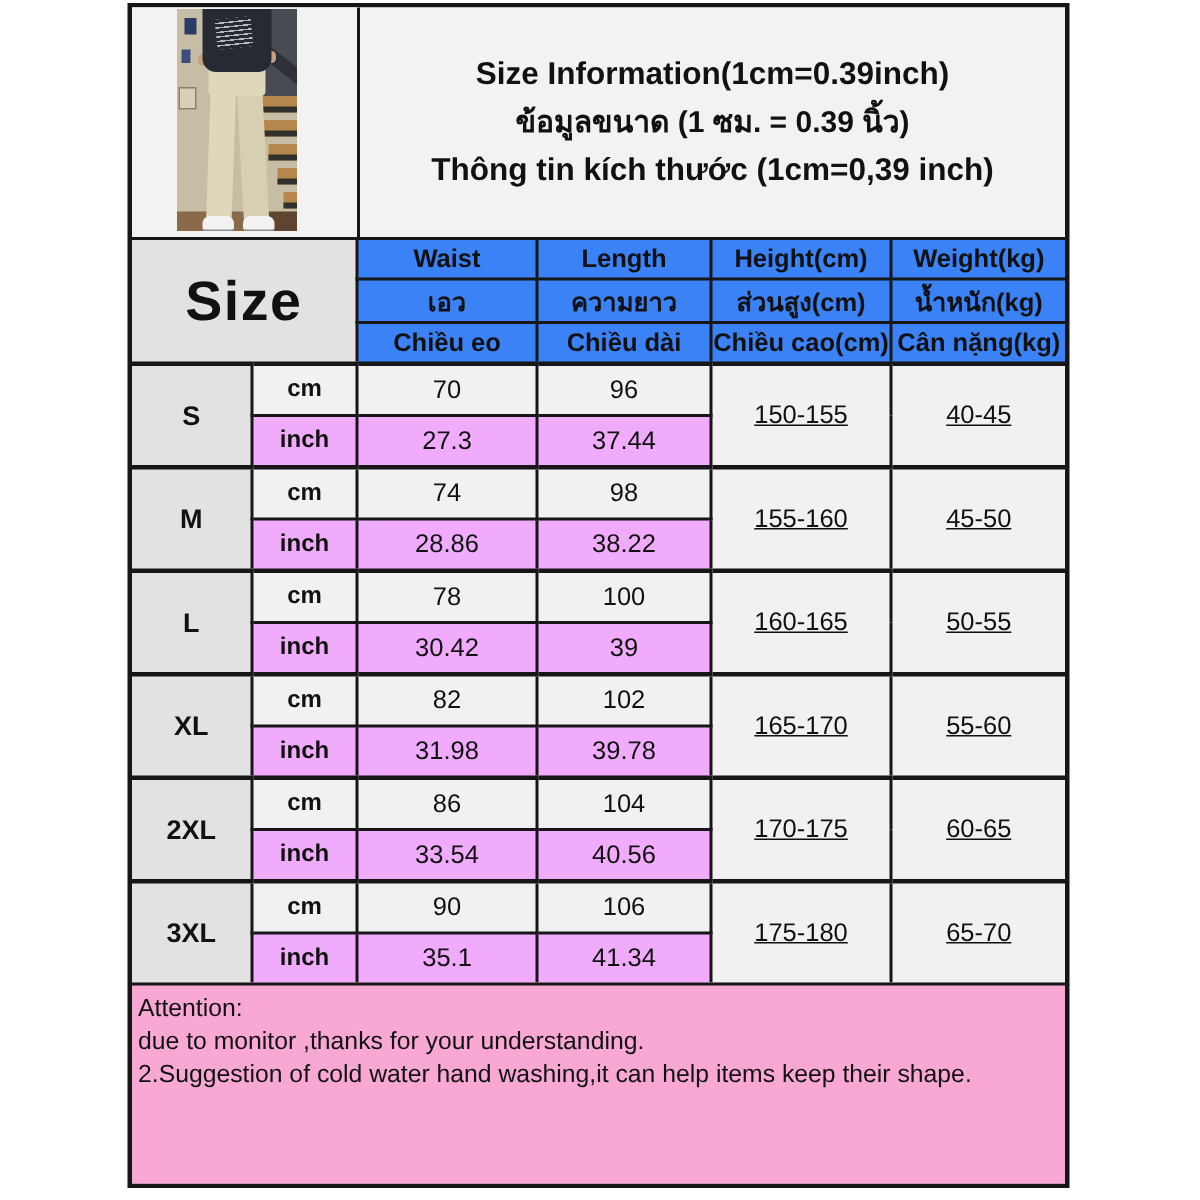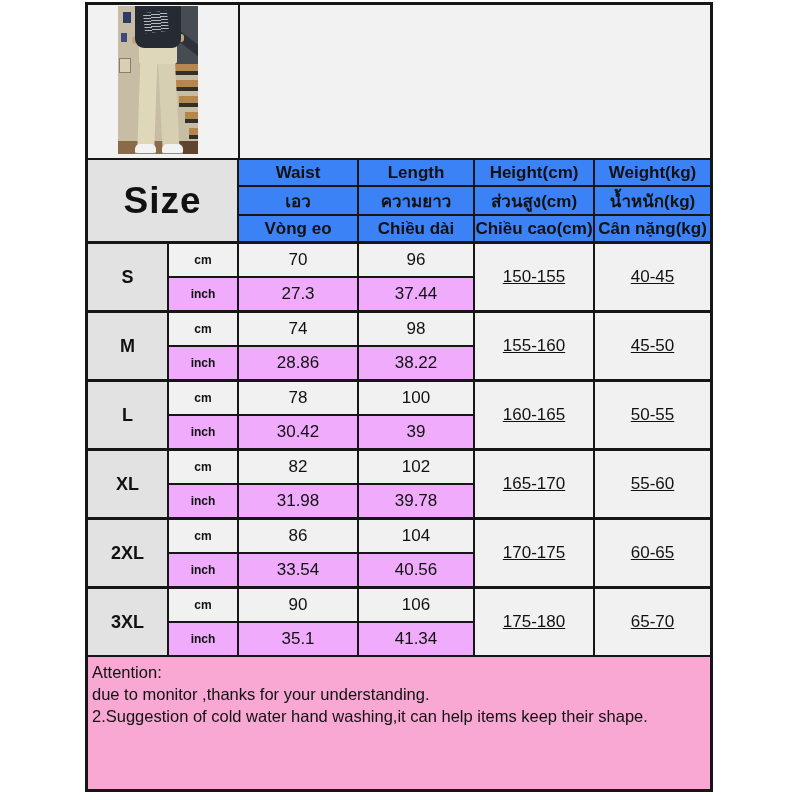--- a/index.html
+++ b/index.html
@@ -46,21 +46,21 @@
   .title-cell{flex:1;display:flex;flex-direction:column;justify-content:center;align-items:center;gap:9px;}
   .title-line{font-weight:bold;font-size:21px;line-height:1.1;text-align:center;}
   .title-line.thai{font-size:20px;}
   
   table.size-table{flex:none;width:100%;border-collapse:collapse;table-layout:fixed;border:hidden;}
   .size-table td{border:2px solid #161616;text-align:center;vertical-align:middle;padding:0;font-size:17px;}
   .size-table .hcell{height:25px;font-weight:bold;background:#3b82f6;}
   .size-table .size-head{background:#e2e2e2;font-weight:bold;font-size:37px;letter-spacing:1px;}
   .size-table tr.group-start td{border-top:3px solid #161616;}
   .size-table .c-size{background:#e2e2e2;font-weight:bold;font-size:18px;}
-  .size-table .c-unit{font-weight:bold;font-size:12px;}
+  .size-table .c-unit{font-weight:bold;font-size:16px;}
   .size-table td.row-h{height:32px;}
   .bg-cm{background:#f1f1f1;}
   .bg-inch{background:#f0abfc;}
   .c-range{background:#f1f1f1;font-size:17px;text-decoration:underline;}
   
   .attention{flex:1;border-top:2px solid #161616;background:#f9a8d4;padding:4px 4px 0 4px;}
   .attn-line{font-size:16.5px;line-height:22px;white-space:nowrap;}
 </style>
 </head>
 <body>
@@ -86,20 +86,25 @@
         <div class="ph-hip"></div>
         <div class="ph-shoe l"></div>
         <div class="ph-shoe r"></div>
         <div class="ph-hand left"></div>
         <div class="ph-hand right"></div>
         <div class="ph-shirt">
           <div class="ph-print"></div>
         </div>
       </div>
     </div>
+    <div class="title-cell">
+      <div class="title-line">Size Information(1cm=0.39inch)</div>
+      <div class="title-line thai">ข้อมูลขนาด (1 ซม. = 0.39 นิ้ว)</div>
+      <div class="title-line">Thông tin kích thước (1cm=0,39 inch)</div>
+    </div>
   </div>
 
   <table class="size-table">
     <colgroup>
       <col style="width:80px">
         <col style="width:70px">
         <col style="width:120px">
       <col style="width:116px">
         <col style="width:120px">
         <col style="width:116px">
@@ -112,21 +117,21 @@
         <td class="hcell">Height(cm)</td>
         <td class="hcell">Weight(kg)</td>
       </tr>
       <tr>
         <td class="hcell">เอว</td>
         <td class="hcell">ความยาว</td>
         <td class="hcell">ส่วนสูง(cm)</td>
         <td class="hcell">น้ำหนัก(kg)</td>
       </tr>
       <tr>
-        <td class="hcell">Vòng eo</td>
+        <td class="hcell">Chiều eo</td>
         <td class="hcell">Chiều dài</td>
         <td class="hcell">Chiều cao(cm)</td>
         <td class="hcell">Cân nặng(kg)</td>
       </tr>
 
       <tr class="group-start">
         <td class="c-size row-h" rowspan="2">S</td>
         <td class="c-unit bg-cm row-h">cm</td>
         <td class="bg-cm row-h">70</td>
         <td class="bg-cm row-h">96</td>

